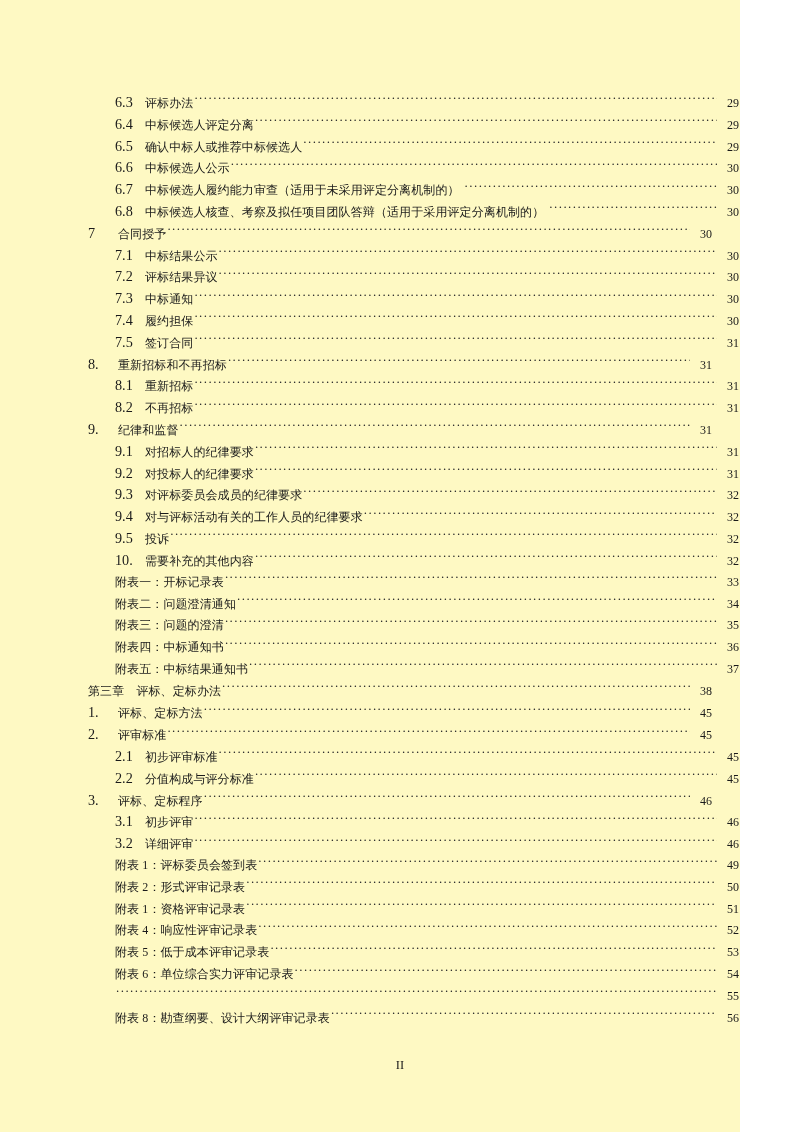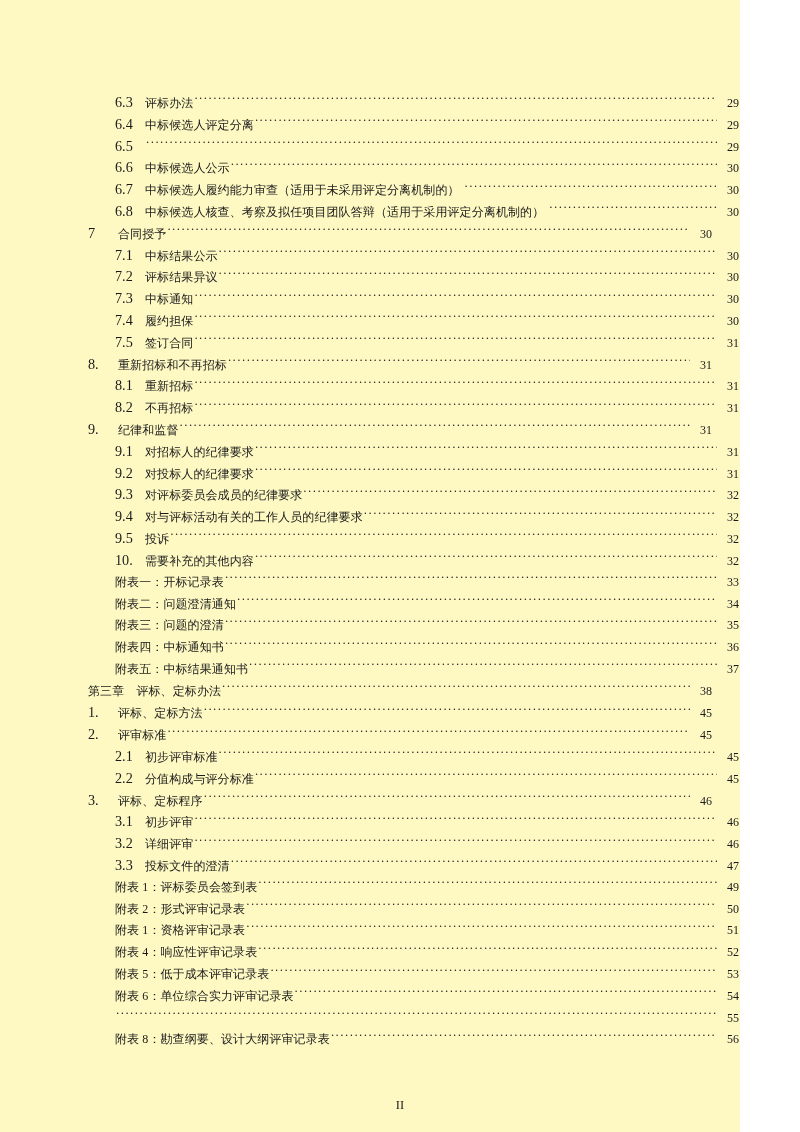--- a/index.html
+++ b/index.html
@@ -79,21 +79,20 @@
 
   .footer {
     position: absolute;
     left: 0;
     top: 1058px;
     width: 800px;
     text-align: center;
     font-size: 12.5px;
     font-family: "Liberation Serif", "DejaVu Serif", serif;
     color: #1a1a1a;
-    margin-top: 40px;
   }
 </style>
 </head>
 <body>
 
 <div class="page">
 
   <div class="toc" id="toc-list">
       <div class="toc-entry lvl2">
         <span class="num">6.3</span>
@@ -102,20 +101,21 @@
         <span class="pageno">29</span>
       </div>
       <div class="toc-entry lvl2">
         <span class="num">6.4</span>
         <span class="label">中标候选人评定分离</span>
         <span class="leader"></span>
         <span class="pageno">29</span>
       </div>
       <div class="toc-entry lvl2">
         <span class="num">6.5</span>
+        <span class="label">确认中标人或推荐中标候选人</span>
         <span class="leader"></span>
         <span class="pageno">29</span>
       </div>
       <div class="toc-entry lvl2">
         <span class="num">6.6</span>
         <span class="label">中标候选人公示</span>
         <span class="leader"></span>
         <span class="pageno">30</span>
       </div>
       <div class="toc-entry lvl2">
@@ -298,26 +298,20 @@
         <span class="leader"></span>
         <span class="pageno">46</span>
       </div>
       <div class="toc-entry lvl2">
         <span class="num">3.2</span>
         <span class="label">详细评审</span>
         <span class="leader"></span>
         <span class="pageno">46</span>
       </div>
       <div class="toc-entry lvl2">
-        <span class="num">3.3</span>
-        <span class="label">投标文件的澄清</span>
-        <span class="leader"></span>
-        <span class="pageno">47</span>
-      </div>
-      <div class="toc-entry lvl2">
         <span class="num none"></span>
         <span class="label">附表 1：评标委员会签到表</span>
         <span class="leader"></span>
         <span class="pageno">49</span>
       </div>
       <div class="toc-entry lvl2">
         <span class="num none"></span>
         <span class="label">附表 2：形式评审记录表</span>
         <span class="leader"></span>
         <span class="pageno">50</span>

